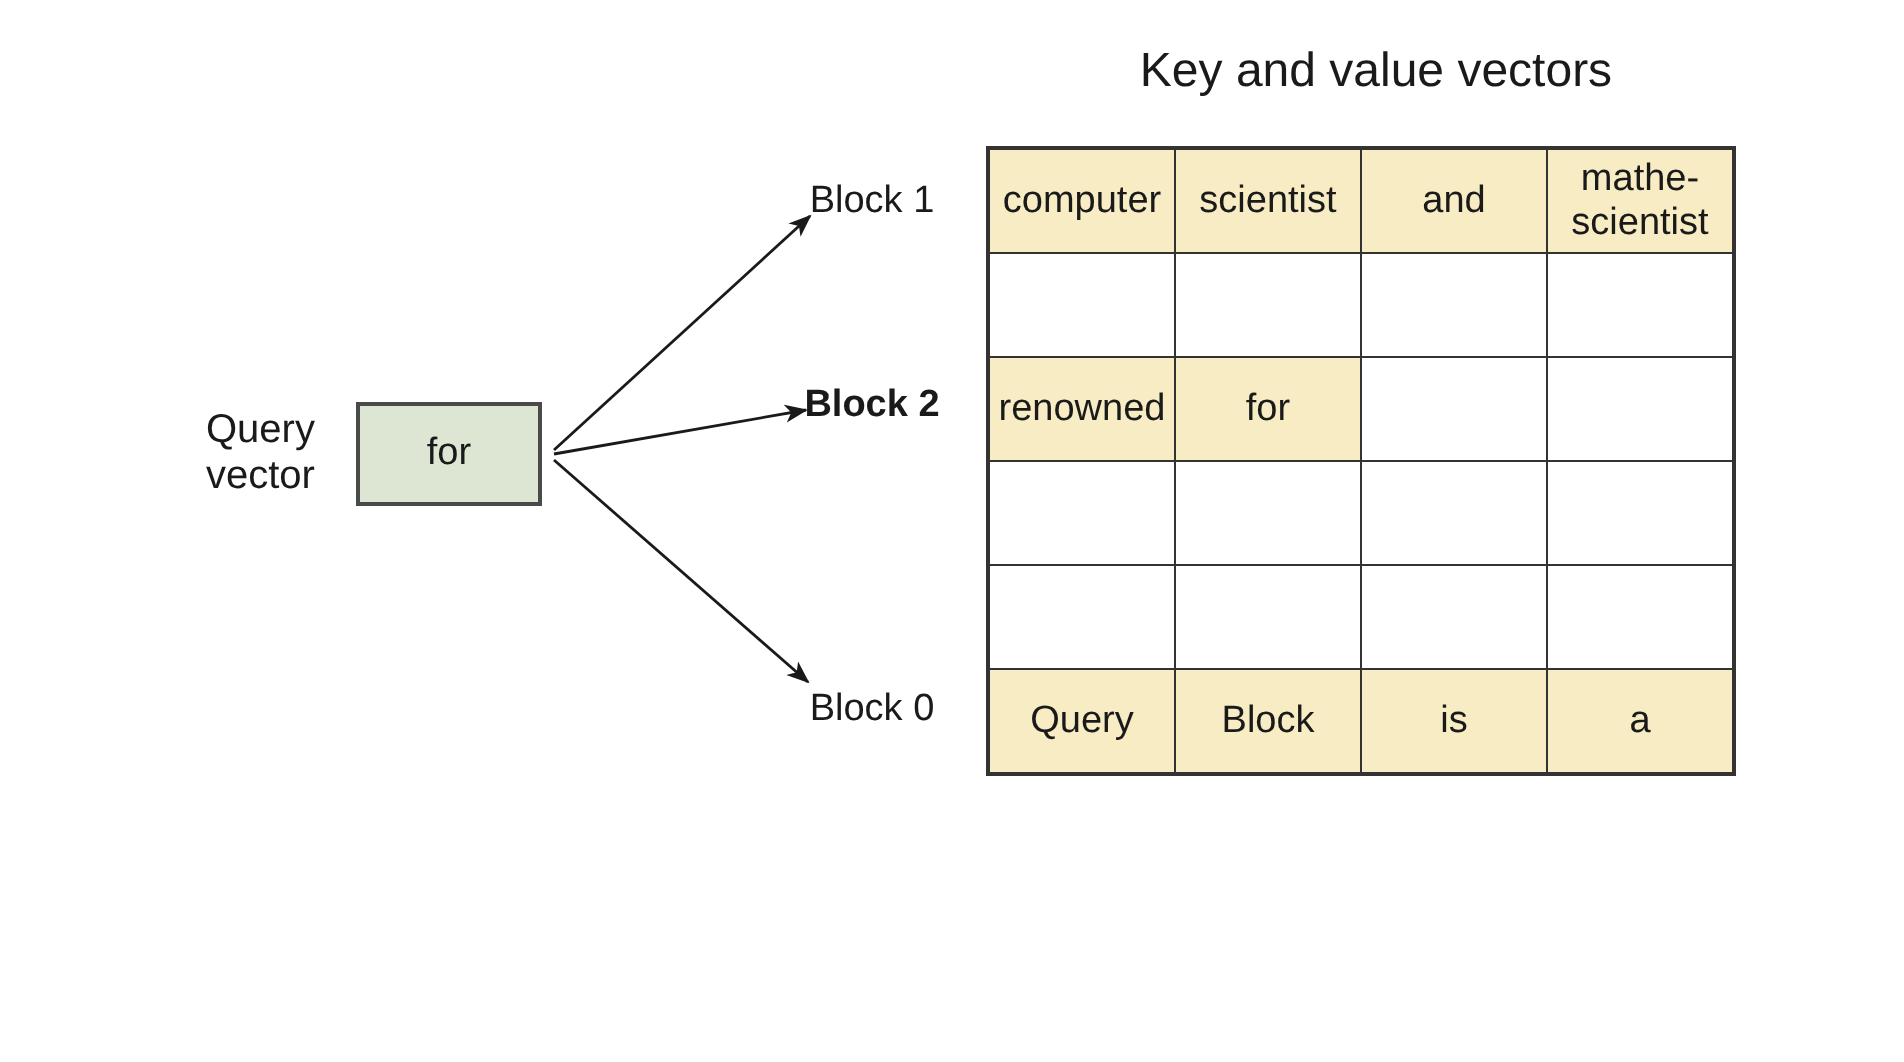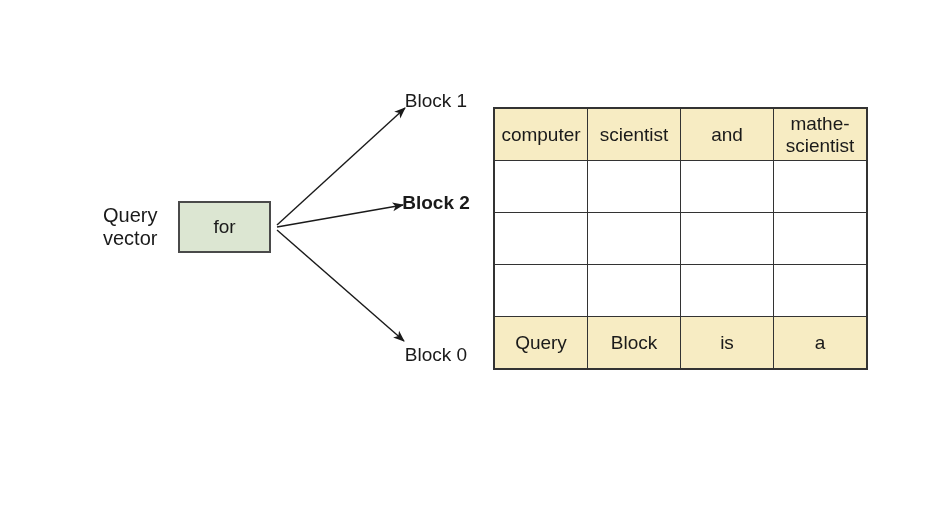--- a/index.html
+++ b/index.html
@@ -27,21 +27,20 @@
     font-size: 24px;
     line-height: 28px;
   }
   .kv-table {
     position: absolute;
     left: 493px;
     top: 73px;
     border-collapse: collapse;
     table-layout: fixed;
     border: 2px solid var(--border);
-    margin-top: 34px;
   }
   .kv-table td {
     width: 92px;
     height: 51px;
     border: 1.5px solid var(--border);
     text-align: center;
     vertical-align: middle;
     font-size: 19px;
     line-height: 22px;
     white-space: pre-line;
@@ -87,20 +86,21 @@
     left: 0; top: 0;
     width: 952px; height: 531px;
     pointer-events: none;
   }
 </style>
 </head>
 <body>
 
 <div class="canvas">
 
+  <div class="title">Key and value vectors</div>
 
   <div class="query-label">Query
 vector</div>
 
   <div class="query-box">
     <span>for</span>
   </div>
 
   <svg class="arrows" viewBox="0 0 952 531" xmlns="http://www.w3.org/2000/svg">
     <defs>
@@ -126,20 +126,26 @@
           <td class="hl">mathe-
 scientist</td>
         </tr>
         <tr>
           <td></td>
           <td></td>
           <td></td>
           <td></td>
         </tr>
         <tr>
+          <td class="hl">renowned</td>
+          <td class="hl">for</td>
+          <td></td>
+          <td></td>
+        </tr>
+        <tr>
           <td></td>
           <td></td>
           <td></td>
           <td></td>
         </tr>
         <tr>
           <td></td>
           <td></td>
           <td></td>
           <td></td>

